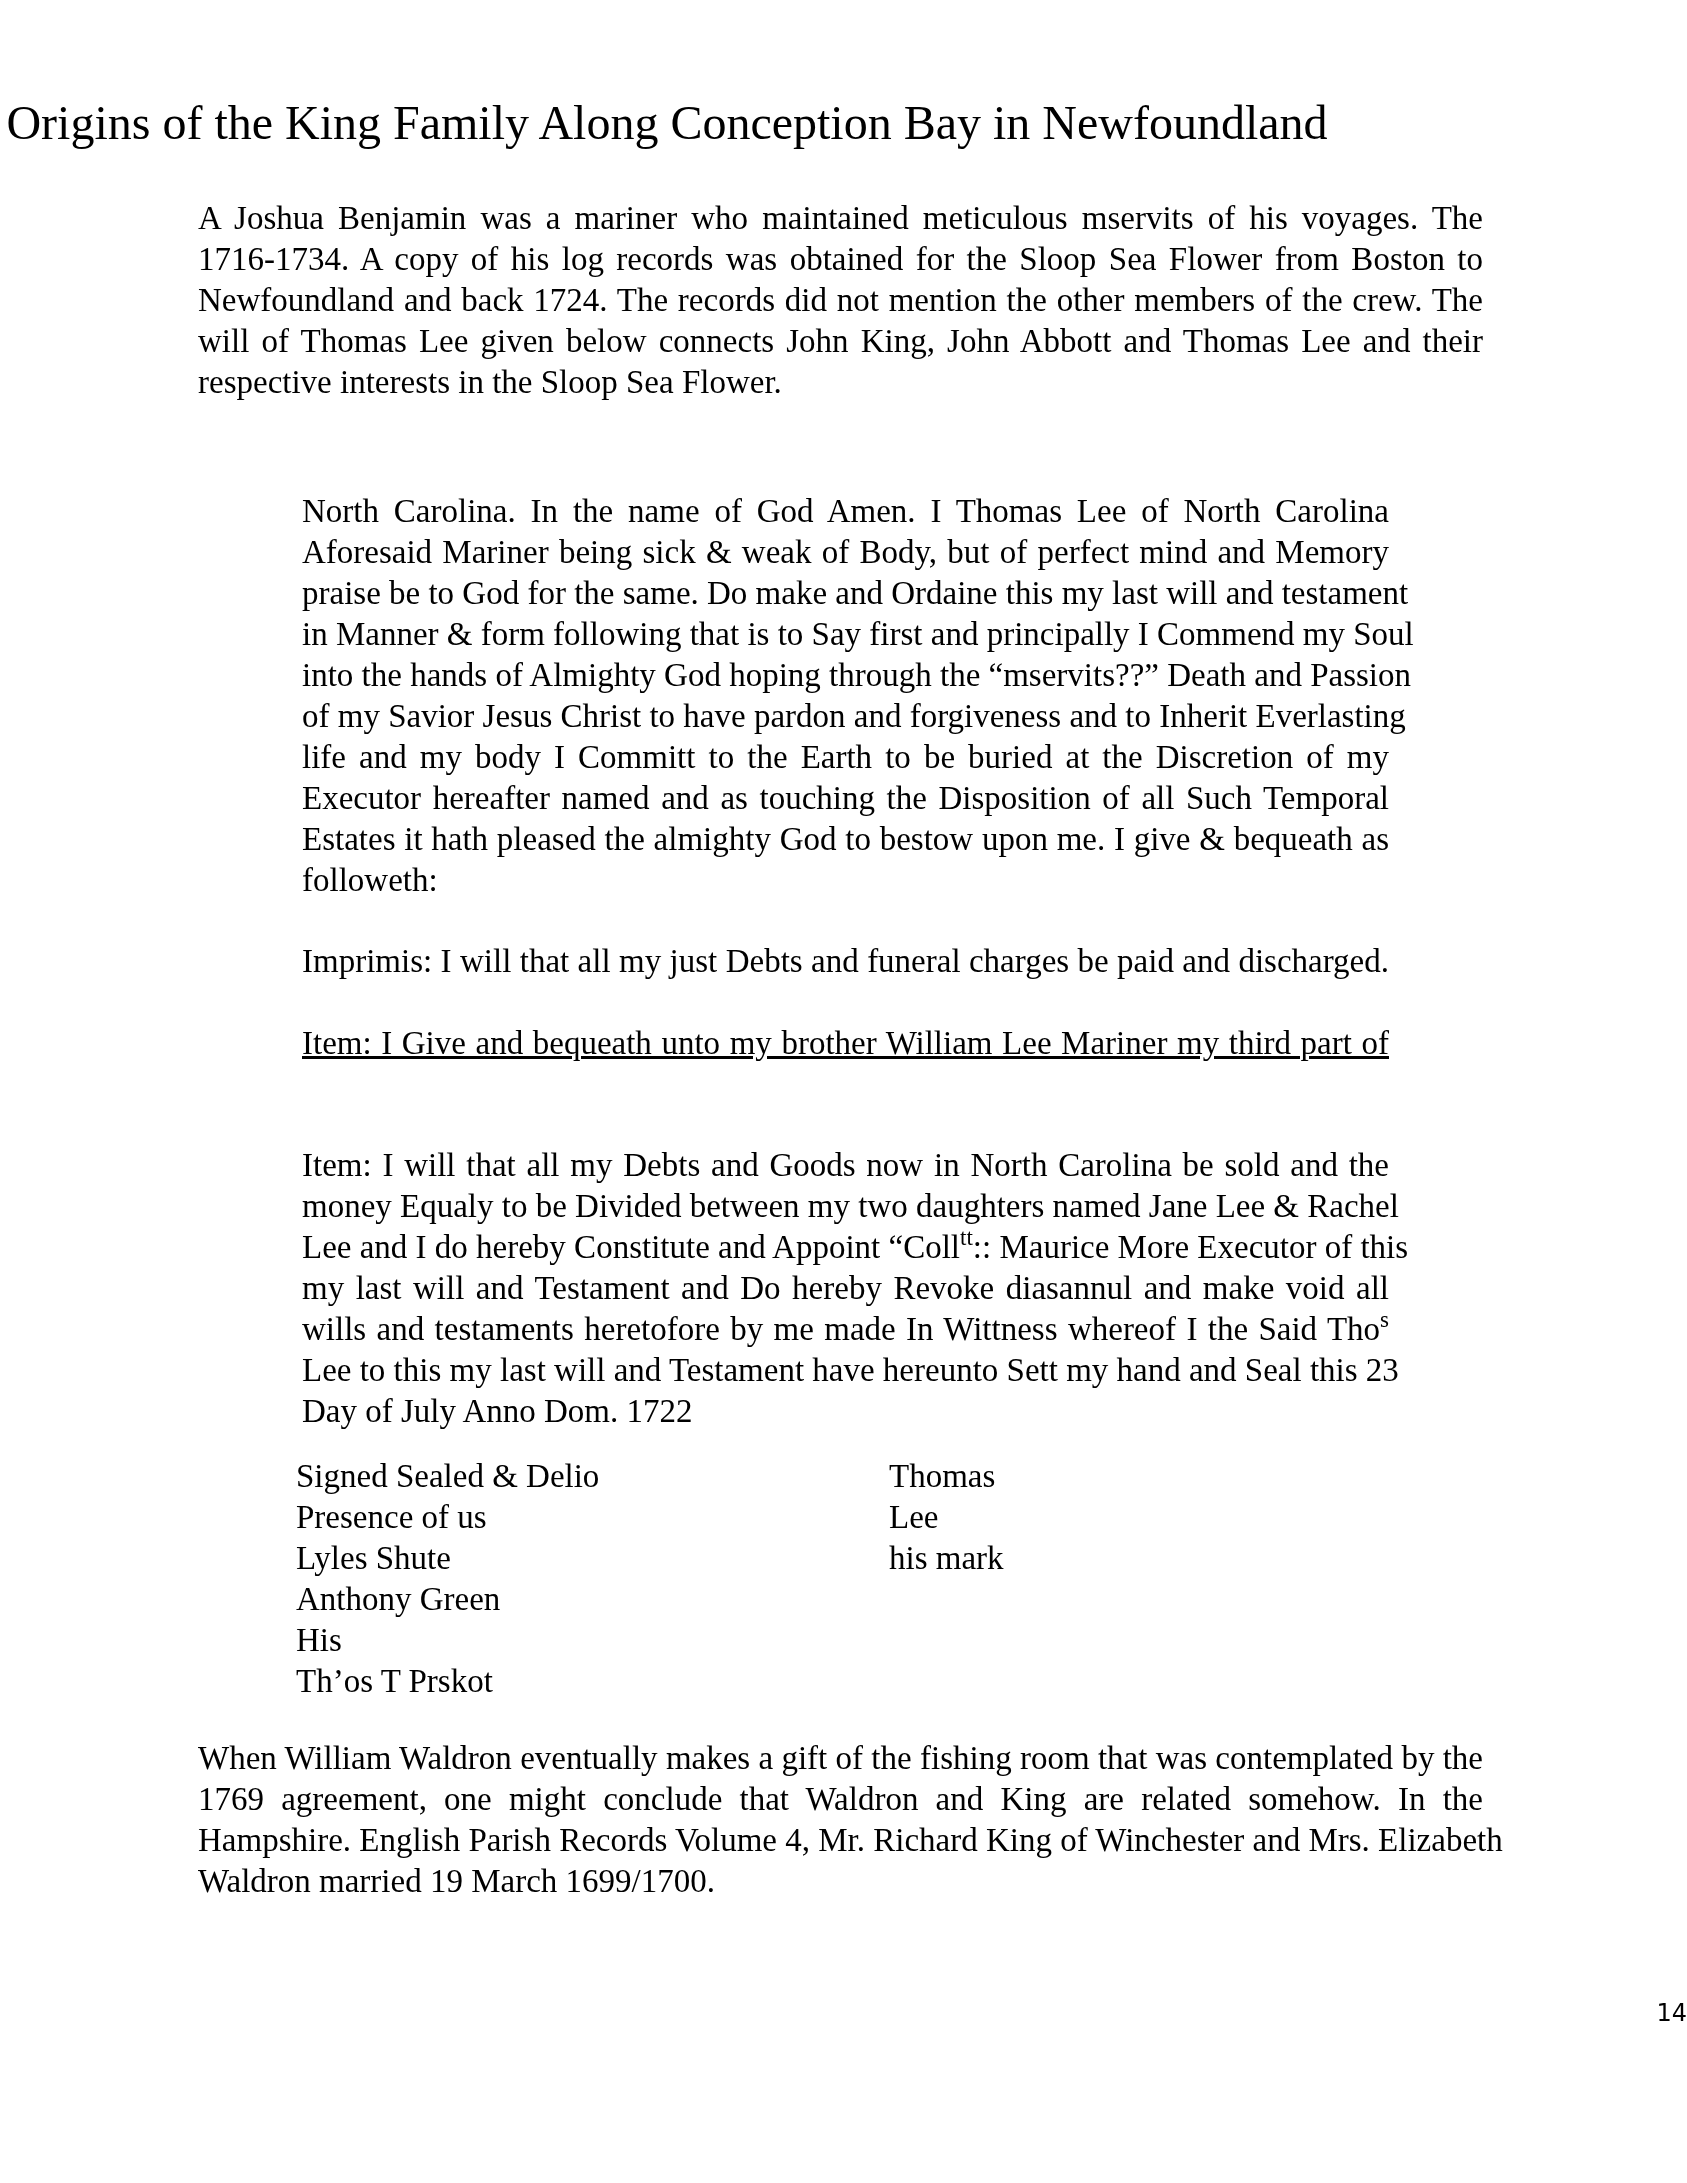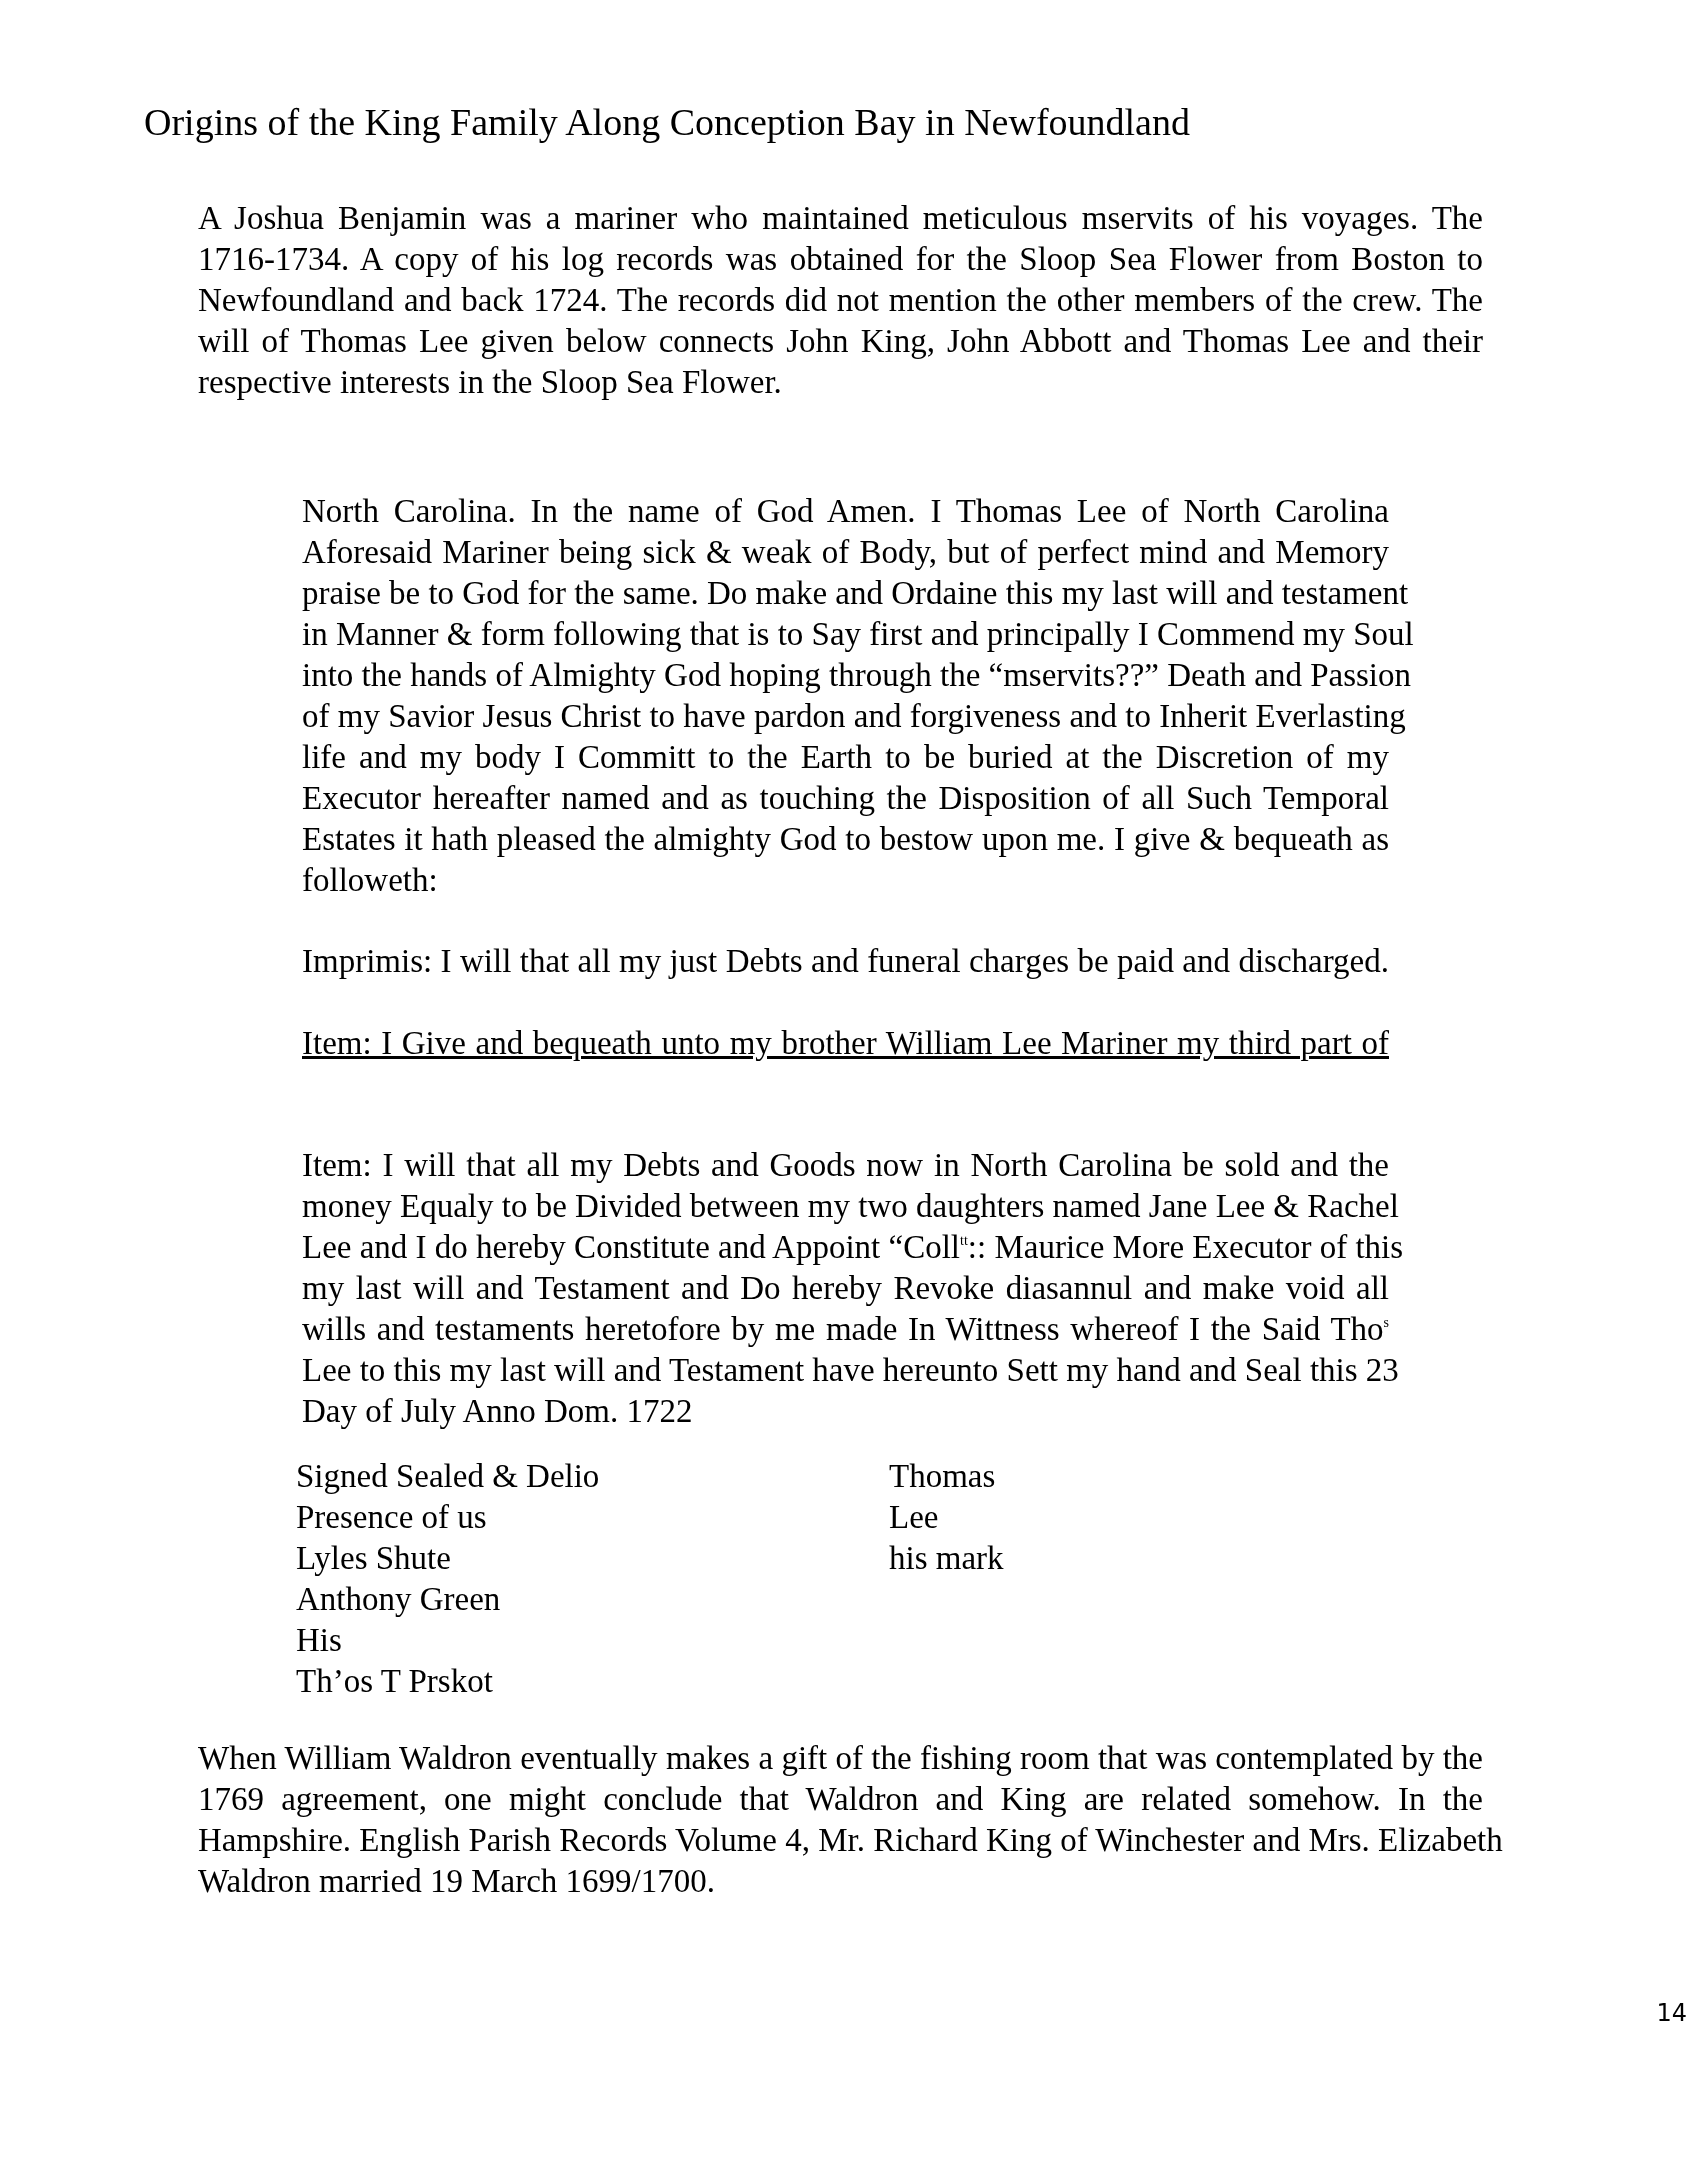--- a/index.html
+++ b/index.html
@@ -1,27 +1,27 @@
 <!DOCTYPE html>
 <html style="font-size:10.6px"><head>
 <meta charset="utf-8">
 <style>
   html, body { margin: 0; padding: 0; background: #ffffff; }
   body { width: 1687px; height: 2183px; position: relative; overflow: hidden; }
   .page { position: absolute; left: 0; top: 0; width: 1687px; height: 2183px; background: #fff; color: #000;
           font-family: "Liberation Serif", "DejaVu Serif", serif; }
   .title { position: absolute; top: 96px; left: 0; width: 1334px; text-align: center;
-           font-size: 38px; line-height: 53px; }
+           font-size: 48px; line-height: 53px; }
   .para { position: absolute; left: 198px; width: 1285px; font-size: 33px; line-height: 41px;
           text-align: justify; text-align-last: left; margin: 0; }
   .quote { position: absolute; left: 296px; width: 1087px; font-size: 33px; line-height: 41px;
            text-align: justify; text-align-last: left; margin: 6px; }
   .line { display: block; text-align: justify; text-align-last: justify; white-space: nowrap; }
   .line.last { text-align-last: left; }
-  sup { font-size: 14px; line-height: 0; vertical-align: 13.2px; }
+  sup { font-size: 23px; line-height: 0; vertical-align: 13.2px; }
   .sig { position: absolute; left: 296px; top: 1456px; font-size: 33px; line-height: 41px; }
   .sig-col { position: absolute; top: 0; white-space: nowrap; }
   .sig-left { left: 0; }
   .sig-right { left: 593px; }
   .pagenum { position: absolute; top: 1999px; left: 0; width: 1687px; text-align: right;
              font-family: "DejaVu Sans", "Liberation Sans", sans-serif; font-size: 24px; }
 </style>
 </head>
 <body>
 

